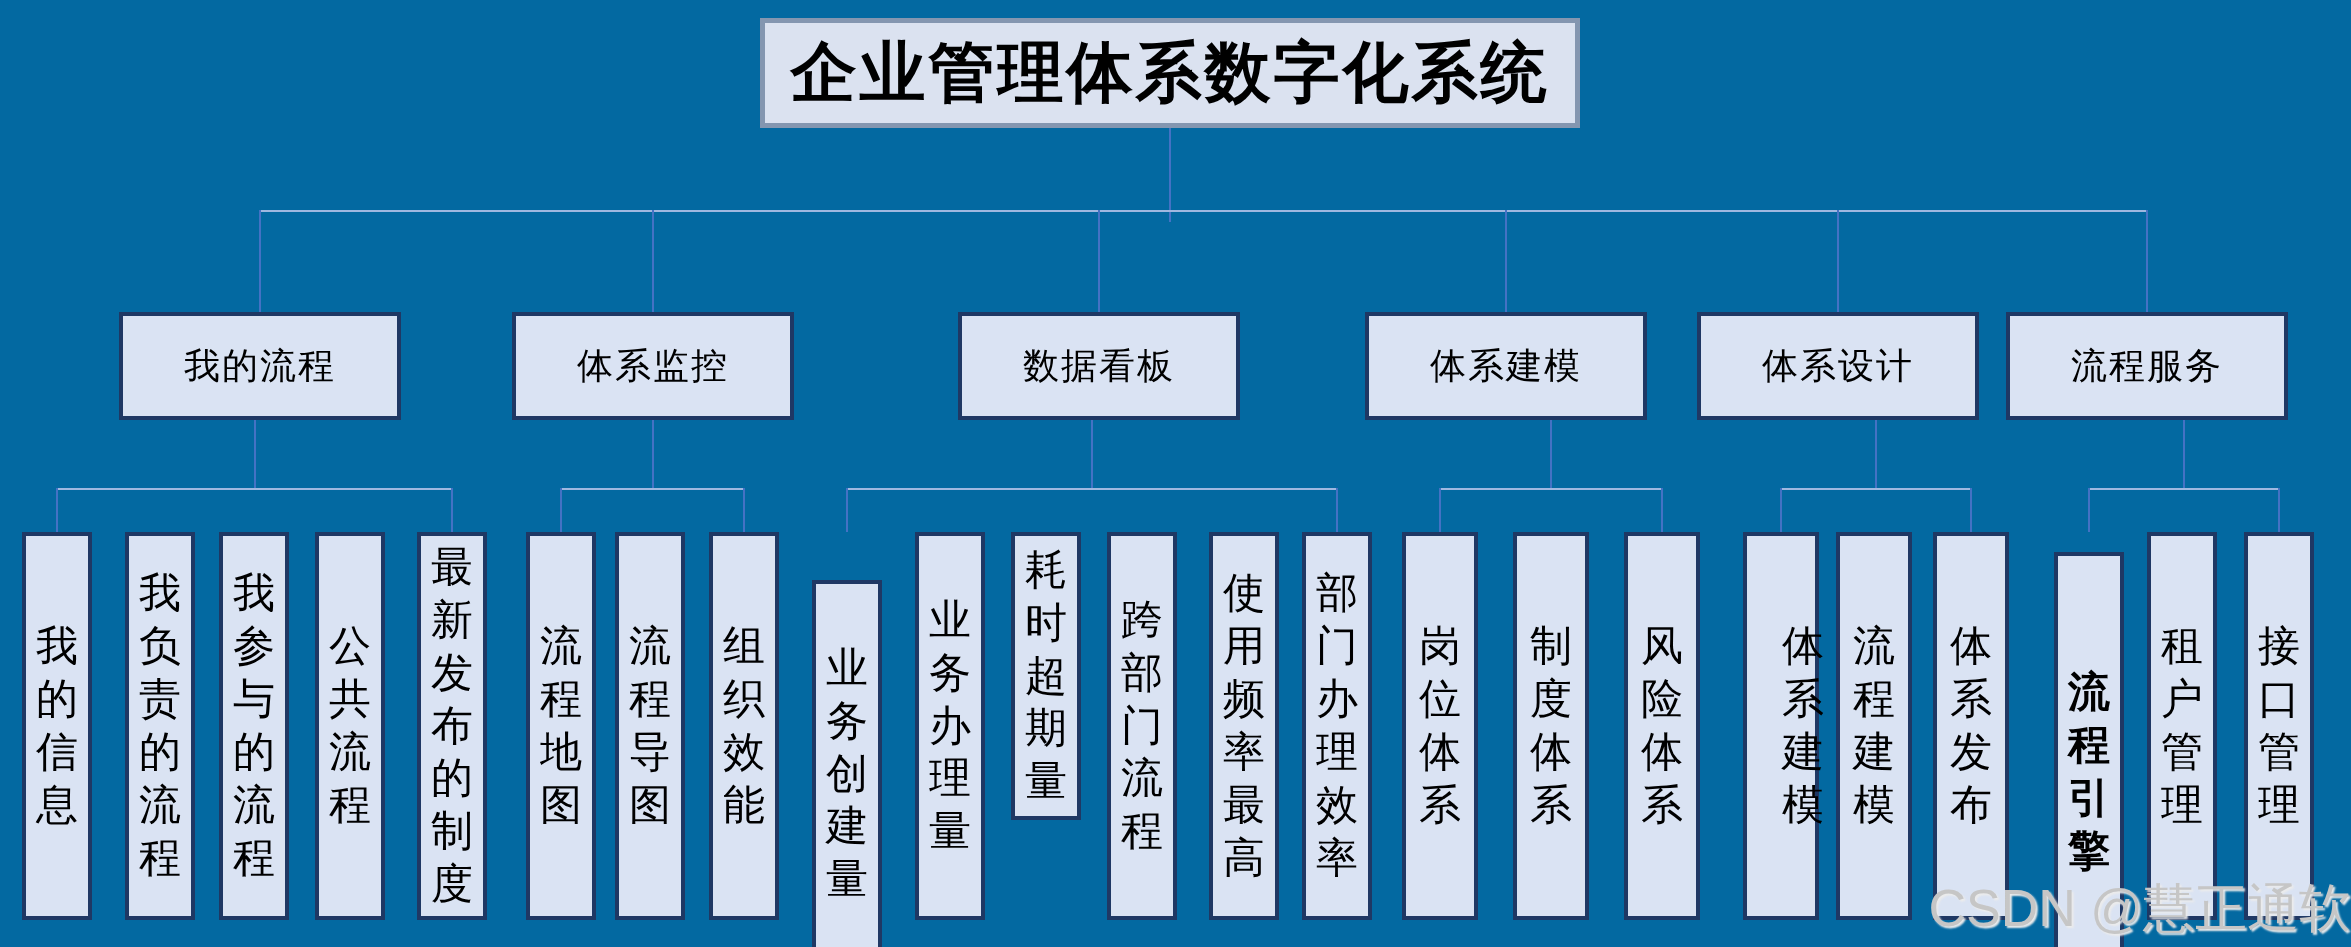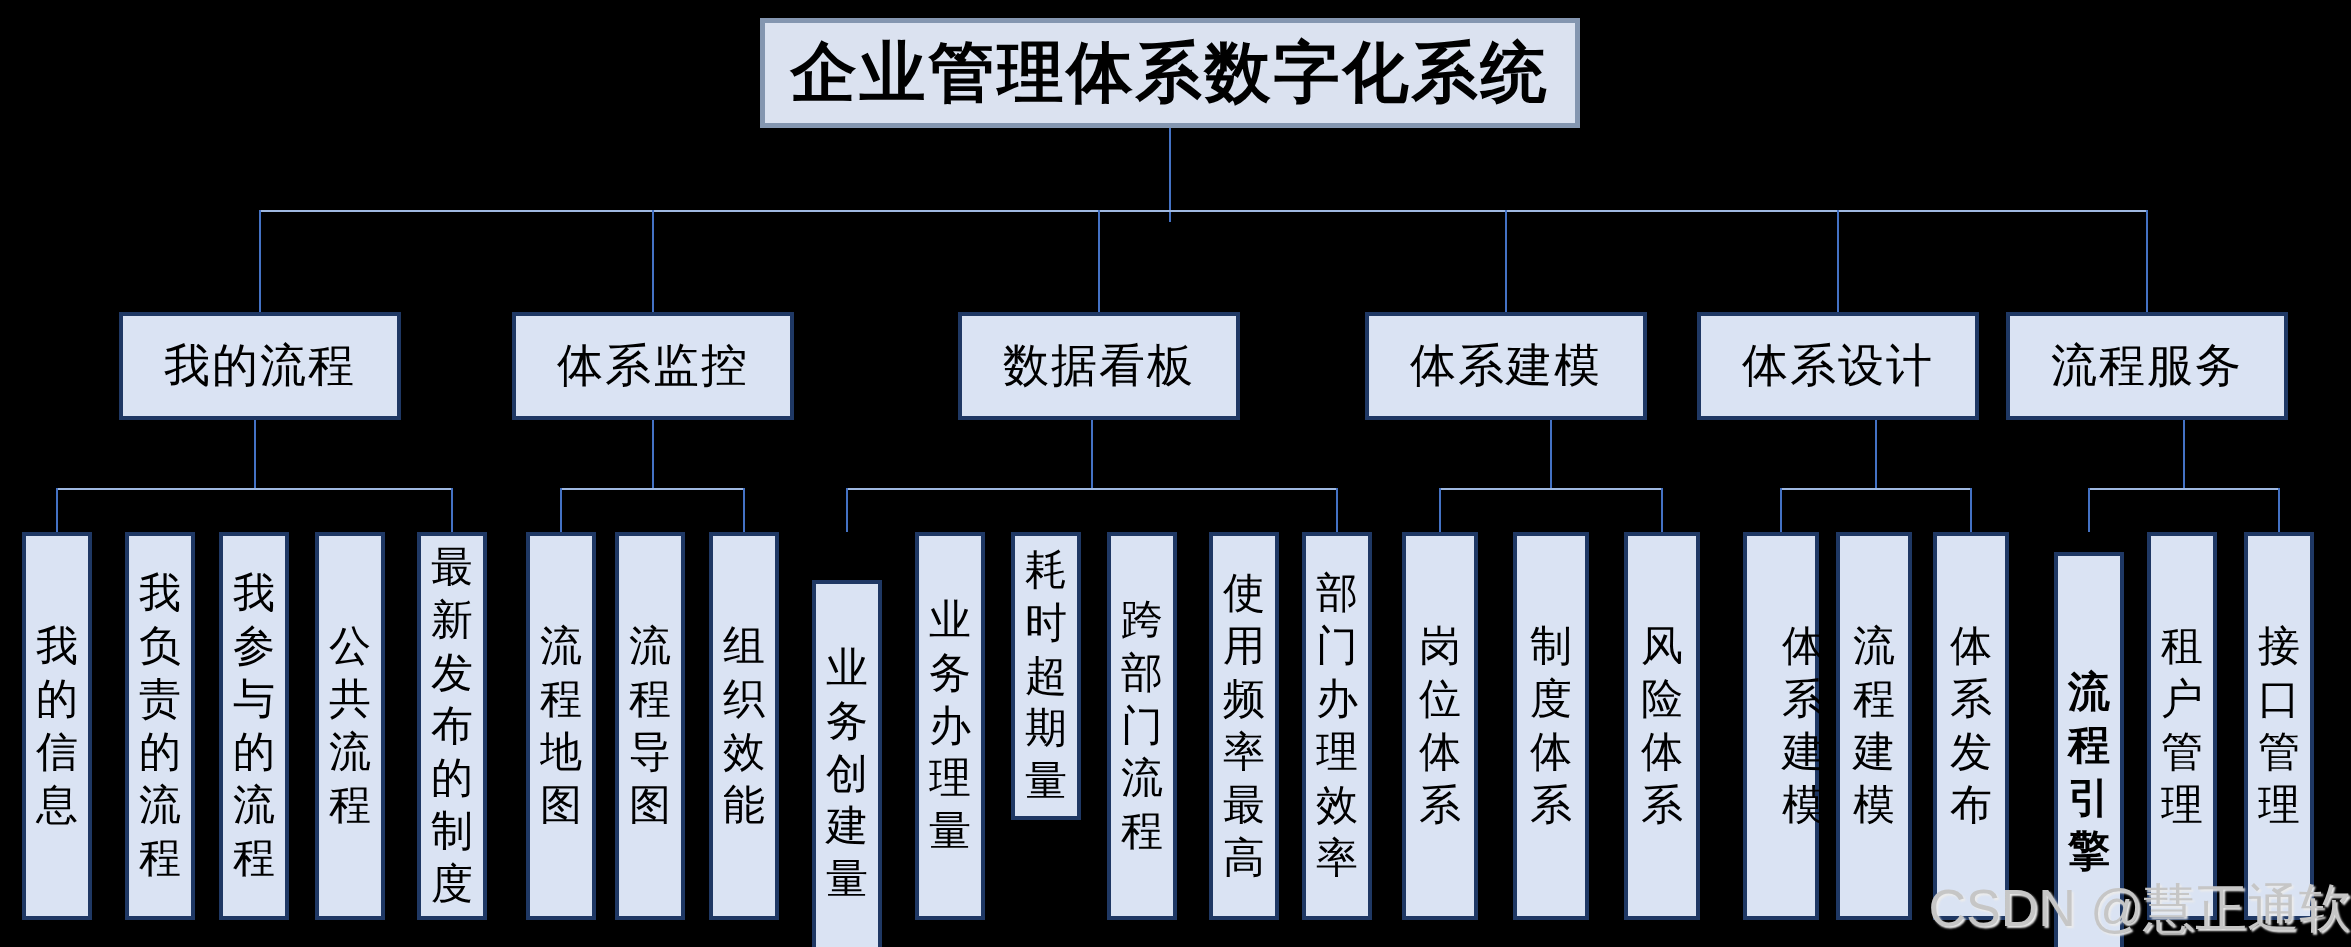--- a/index.html
+++ b/index.html
@@ -1,33 +1,33 @@
 <!DOCTYPE html>
 <html><head>
 <meta charset="utf-8">
 <style>
   html,body { margin:0; padding:0; background:#ffffff; }
   #stage {
     position:relative; width:2351px; height:947px; overflow:hidden;
-    background:#000000;
+    background:#0369a1;
     font-family:"Liberation Serif","DejaVu Serif",serif;
   }
   .node {
     position:absolute; box-sizing:border-box;
     background:var(--node-fill,#dae3f3);
     border:4px solid var(--node-border,#1f3864);
     display:flex; align-items:center; justify-content:center;
     color:#000;
   }
   .title-node {
     border:5px solid var(--title-border,#8496b0);
     background:#dbe2f0;
     font-size:66px; letter-spacing:3px; font-weight:bold; white-space:nowrap;
   }
-  .branch-node { font-size:46px; letter-spacing:2px; white-space:nowrap; }
+  .branch-node { font-size:36px; letter-spacing:2px; white-space:nowrap; }
   .child-node .vlabel {
     width:1em; font-size:42px; line-height:1.26;
     text-align:center; word-break:break-all; margin:0 auto;
   }
   .hline { position:absolute; height:2px; background:var(--rail-line,#9fb8e0); }
   .vline { position:absolute; width:2px;  background:var(--stem-line,#4472c4); }
   .watermark {
     position:absolute; top:874px; right:0px; z-index:10;
     font-family:"Liberation Sans","DejaVu Sans",sans-serif;
     font-size:52px; color:#c6c6c6; white-space:nowrap;

